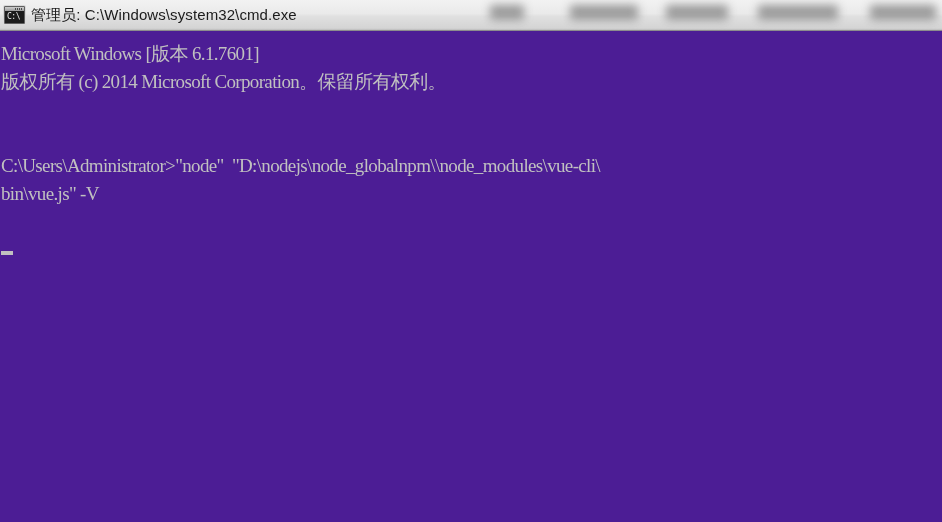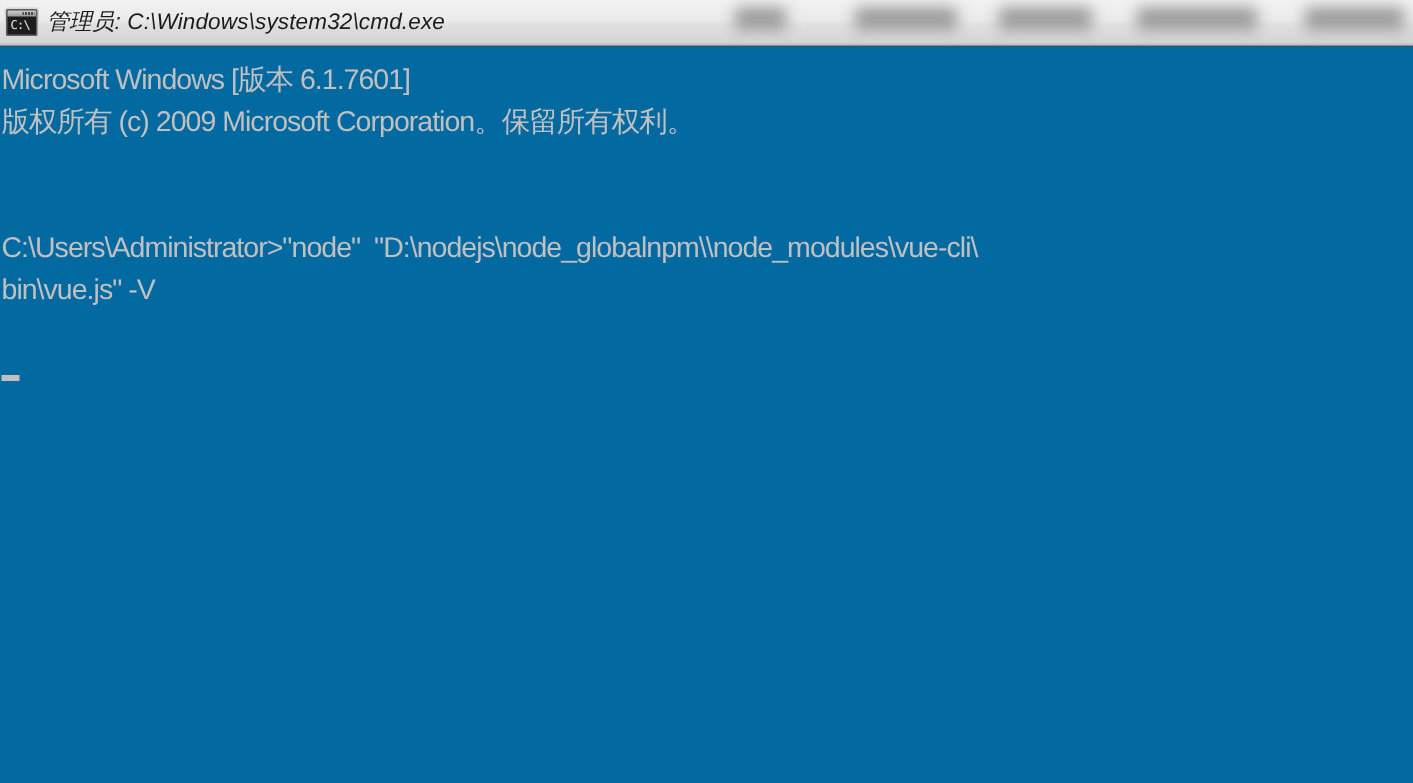--- a/index.html
+++ b/index.html
@@ -86,21 +86,20 @@
     white-space: nowrap;
   }
 
   #title-text {
     font-family: "Liberation Sans", sans-serif;
     font-size: 15px;
     line-height: 18px;
     color: #1b1b1b;
     white-space: nowrap;
     letter-spacing: 0.1px;
-    font-style: italic;
   }
 
   
   #title-bar-blurred {
     position: absolute;
     top: 0;
     left: 470px;
     right: 0;
     height: 30px;
     filter: blur(5px);
@@ -115,23 +114,23 @@
     border-radius: 2px;
   }
 
   
   #console {
     position: absolute;
     top: 31px;
     left: 0;
     width: 942px;
     height: 491px;
-    background: #0369a1;
+    background: #4c1d95;
     color: #c0c0c0;
-    font-family: Liberation Sans, sans-serif;
+    font-family: Liberation Serif, serif;
     font-size: 19px;
     line-height: 28px;
     letter-spacing: -0.65px;
     padding-top: 9px;
     box-sizing: border-box;
     overflow: hidden;
   }
   .line {
     white-space: pre;
     height: 28px;
@@ -166,21 +165,21 @@
       <span class="blob" style="left:100px; width:68px;"></span>
       <span class="blob" style="left:196px; width:62px;"></span>
       <span class="blob" style="left:288px; width:80px;"></span>
       <span class="blob" style="left:400px; width:66px;"></span>
 
     </div>
   </div>
 
   <div id="console">
       <div class="line"><span>Microsoft Windows [版本 6.1.7601]</span></div>
-      <div class="line"><span>版权所有 (c) 2009 Microsoft Corporation。保留所有权利。</span></div>
+      <div class="line"><span>版权所有 (c) 2014 Microsoft Corporation。保留所有权利。</span></div>
       <div class="line blank"><span></span></div>
       <div class="line blank"><span></span></div>
       <div class="line"><span>C:\Users\Administrator&gt;"node"  "D:\nodejs\node_globalnpm\\node_modules\vue-cli\</span></div>
       <div class="line"><span>bin\vue.js" -V</span></div>
       <div class="line blank"><span></span></div>
       <div class="line"><span class="cursor"></span></div>
     </div>
 
 </div>
 

